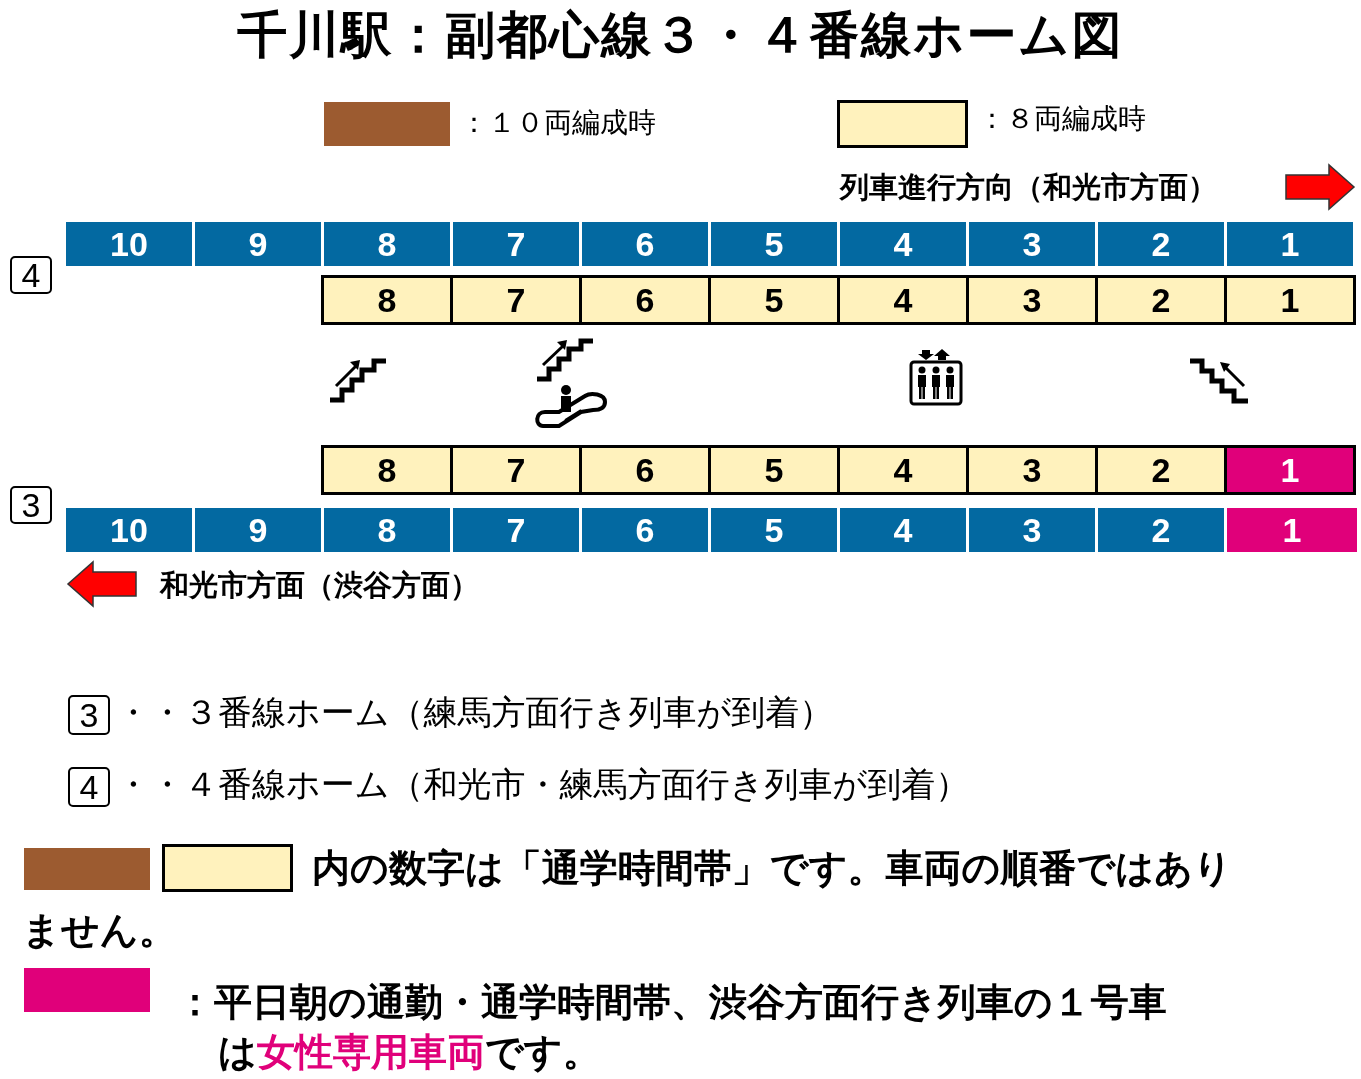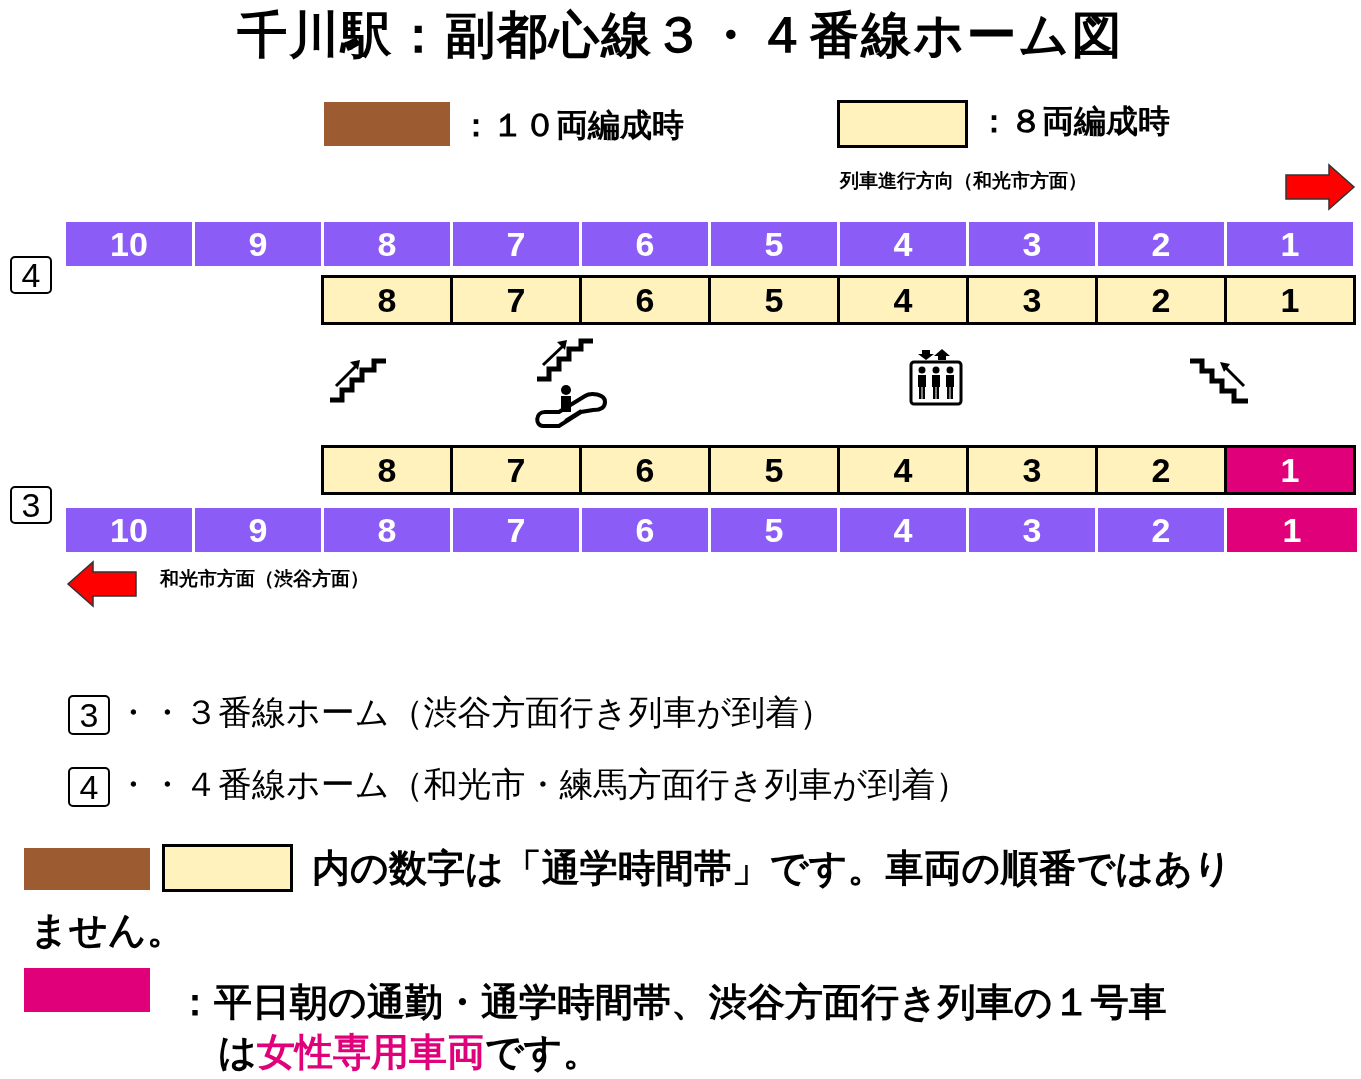--- a/index.html
+++ b/index.html
@@ -3,25 +3,25 @@
 <meta charset="utf-8">
 <style>
   html, body { margin: 0; padding: 0; background: #ffffff; }
   body { width: 1361px; height: 1079px; position: relative; overflow: hidden;
          font-family: "DejaVu Sans", "Liberation Sans", sans-serif; color: #000; }
   .abs { position: absolute; }
   .title { left: 0; width: 1361px; top: 2px; text-align: center; font-size: 50px; font-weight: bold; letter-spacing: 2px; }
   .sw-brown { background: #9c5b30; }
   .sw-cream { background: #fff2bd; border: 3px solid #000; box-sizing: border-box; }
   .sw-pink { background: #e0007a; }
-  .legend-text { font-size: 32px; font-weight: bold; }
-  .dir-text { font-size: 19px; font-weight: bold; }
+  .legend-text { font-size: 28px; font-weight: normal; }
+  .dir-text { font-size: 29px; font-weight: bold; }
   .row { position: absolute; display: flex; }
   .car { box-sizing: border-box; display: flex; align-items: center; justify-content: center; font-size: 34px; font-weight: bold; font-family: "Liberation Sans", sans-serif; }
-  .car.brown { background: #8b5cf6; color: #fff; margin-right: 3px; }
+  .car.brown { background: #0369a1; color: #fff; margin-right: 3px; }
   .car.cream { background: #fff2bd; color: #000; border-right: 3px solid #000; }
   .car.pink { background: #e0007a; color: #fff; }
   .cream-row { border: 3px solid #000; box-sizing: border-box; }
   .track-badge { width: 42px; height: 38px; border: 2px solid #000; border-radius: 5px; box-sizing: border-box; display: flex; align-items: center; justify-content: center; font-size: 34px; font-family: "Liberation Sans", sans-serif; }
   .note { font-size: 34px; font-family: "Liberation Sans", sans-serif; }
   .note-badge { display: inline-flex; width: 42px; height: 40px; border: 2px solid #000; border-radius: 5px; box-sizing: border-box; align-items: center; justify-content: center; vertical-align: middle; margin-right: 6px; }
   .bottom-text { font-size: 38px; font-weight: bold; line-height: 60px; }
   .pink-text { color: #e0007a; margin-top: 8px; }
 </style>
 </head>
@@ -129,28 +129,28 @@
   <div class="car brown" style="width:126px;height:44px;">2</div>
   <div class="car pink" style="width:130px;height:44px;">1</div>
 </div>
 
 <svg class="abs" style="left:66px;top:560px;" width="72" height="48">
   <polygon points="70,12 27,12 27,2 2,24 27,46 27,36 70,36" fill="#ff0000" stroke="#333" stroke-width="1.5"></polygon>
 </svg>
 <div class="abs dir-text" style="left:160px;top:566px;">和光市方面（渋谷方面）</div>
 
 <div class="abs note" style="left:68px;top:690px;">
-  <span class="note-badge">3</span><span>・・３番線ホーム（渋谷方面行き列車が到着）</span>
+  <span class="note-badge">3</span><span>・・３番線ホーム（練馬方面行き列車が到着）</span>
 </div>
 <div class="abs note" style="left:68px;top:762px;">
   <span class="note-badge">4</span><span>・・４番線ホーム（和光市・練馬方面行き列車が到着）</span>
 </div>
 
 <div class="abs sw-brown" style="left:24px;top:848px;width:126px;height:42px;"></div>
 <div class="abs sw-cream" style="left:162px;top:844px;width:131px;height:48px;"></div>
 <div class="abs bottom-text" style="left:312px;top:838px;">内の数字は「通学時間帯」です。車両の順番ではあり</div>
-<div class="abs bottom-text" style="left:22px;top:900px;margin-left:8px;">ません。</div>
+<div class="abs bottom-text" style="left:22px;top:900px;">ません。</div>
 
 <div class="abs sw-pink" style="left:24px;top:968px;width:126px;height:44px;"></div>
 <div class="abs bottom-text" style="left:176px;top:960px;margin-top:12px;">：平日朝の通勤・通学時間帯、渋谷方面行き列車の１号車</div>
 <div class="abs bottom-text" style="left:218px;top:1022px;">
   <span>は</span><span class="pink-text">女性専用車両</span><span>です。</span>
 </div>
 
 </body></html>

